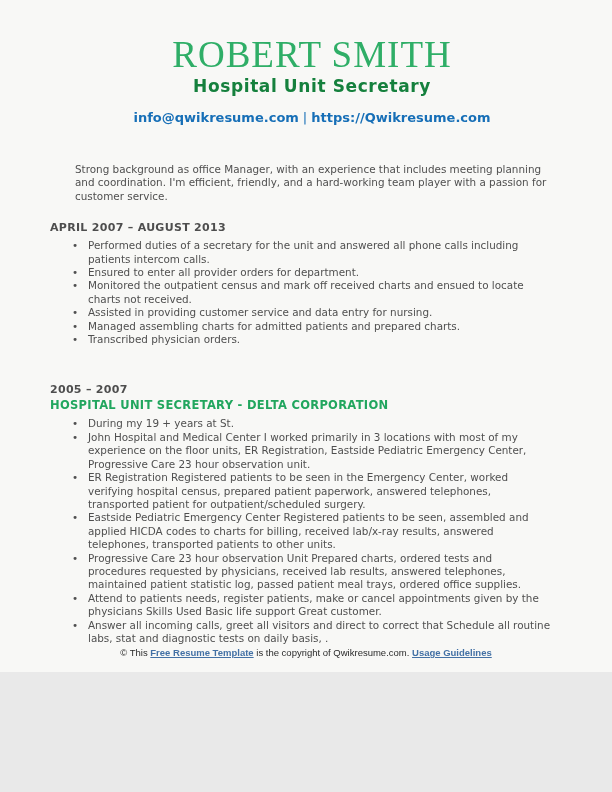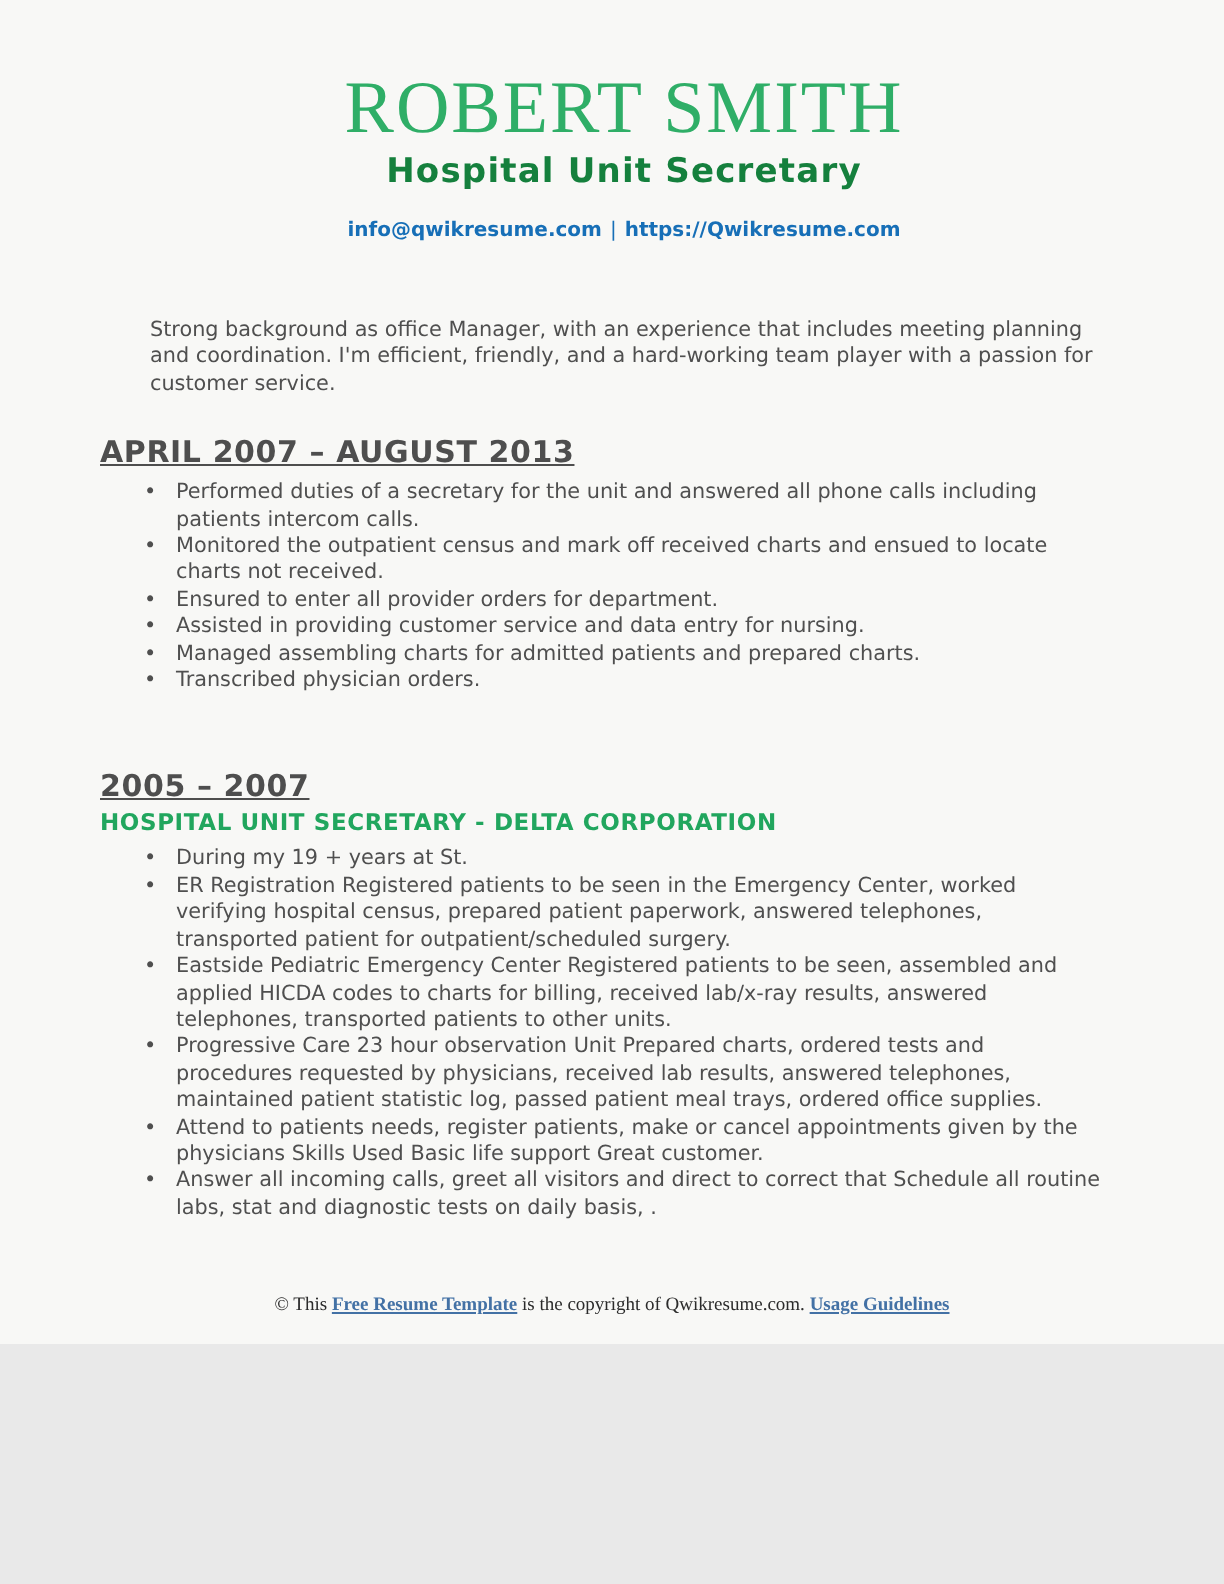--- a/index.html
+++ b/index.html
@@ -27,43 +27,42 @@
   }
   .job-title {
     margin-top: 2px;
     font-size: 17px;
     font-weight: bold;
     letter-spacing: 0.6px;
     color: #15803d;
   }
   .contact {
     margin-top: 14px;
-    font-size: 10px;
+    font-size: 13px;
     font-weight: bold;
     color: #176fb7;
   }
   .contact a { color: #176fb7; text-decoration: none; }
   .contact .sep { margin: 0 4px; color: #176fb7; font-weight: normal; }
   
   .summary {
     margin: 38px 60px 0 63px;
     font-size: 10.4px;
     line-height: 13.4px;
     color: #4f4f4f;
   }
   
   .job { padding: 0 60px 0 38px; }
   .job-1 { margin-top: 18px; }
   .job-2 { margin-top: 37px; }
   .dates {
-    font-size: 15px;
+    font-size: 11px;
     font-weight: bold;
     letter-spacing: 0.3px;
     color: #4e4e4e;
-    text-decoration: underline;
   }
   .role {
     margin-top: 2px;
     font-size: 11.5px;
     font-weight: bold;
     letter-spacing: 0.3px;
     color: #21a65e;
   }
   .bullets { margin-top: 5px; list-style: none; padding-left: 22px; }
   .bullets li {
@@ -79,21 +78,21 @@
     left: 0;
     top: 0;
   }
   
   .footer {
     position: absolute;
     left: 0;
     bottom: 14px;
     width: 100%;
     text-align: center;
-    font-family: Liberation Serif, serif;
+    font-family: Liberation Sans, sans-serif;
     font-size: 9.5px;
     color: #2b2b2b;
   }
   .footer a {
     color: #4371a5;
     font-weight: bold;
     text-decoration: underline;
   }
 </style>
 </head>
@@ -108,33 +107,34 @@
       <a href="#">info@qwikresume.com</a><span class="sep">|</span><a href="#">https://Qwikresume.com</a>
     </div>
   </div>
 
   <p class="summary">Strong background as office Manager, with an experience that includes meeting planning and coordination. I'm efficient, friendly, and a hard-working team player with a passion for customer service.</p>
 
   <section class="job job-1">
     <div class="dates">APRIL 2007 – AUGUST 2013</div>
     <ul class="bullets">
       <li>Performed duties of a secretary for the unit and answered all phone calls including patients intercom calls.</li>
+      <li>Ensured to enter all provider orders for department.</li>
       <li>Monitored the outpatient census and mark off received charts and ensued to locate charts not received.</li>
-      <li>Ensured to enter all provider orders for department.</li>
       <li>Assisted in providing customer service and data entry for nursing.</li>
       <li>Managed assembling charts for admitted patients and prepared charts.</li>
       <li>Transcribed physician orders.</li>
     </ul>
   </section>
 
   <section class="job job-2">
     <div class="dates">2005 – 2007</div>
     <div class="role">HOSPITAL UNIT SECRETARY - DELTA CORPORATION</div>
     <ul class="bullets">
       <li>During my 19 + years at St.</li>
+      <li>John Hospital and Medical Center I worked primarily in 3 locations with most of my experience on the floor units, ER Registration, Eastside Pediatric Emergency Center, Progressive Care 23 hour observation unit.</li>
       <li>ER Registration Registered patients to be seen in the Emergency Center, worked verifying hospital census, prepared patient paperwork, answered telephones, transported patient for outpatient/scheduled surgery.</li>
       <li>Eastside Pediatric Emergency Center Registered patients to be seen, assembled and applied HICDA codes to charts for billing, received lab/x-ray results, answered telephones, transported patients to other units.</li>
       <li>Progressive Care 23 hour observation Unit Prepared charts, ordered tests and procedures requested by physicians, received lab results, answered telephones, maintained patient statistic log, passed patient meal trays, ordered office supplies.</li>
       <li>Attend to patients needs, register patients, make or cancel appointments given by the physicians Skills Used Basic life support Great customer.</li>
       <li>Answer all incoming calls, greet all visitors and direct to correct that Schedule all routine labs, stat and diagnostic tests on daily basis, .</li>
     </ul>
   </section>
 
   <div class="footer">
     <span>© This </span><a href="#">Free Resume Template</a><span> is the copyright of Qwikresume.com. </span><a href="#">Usage Guidelines</a>

